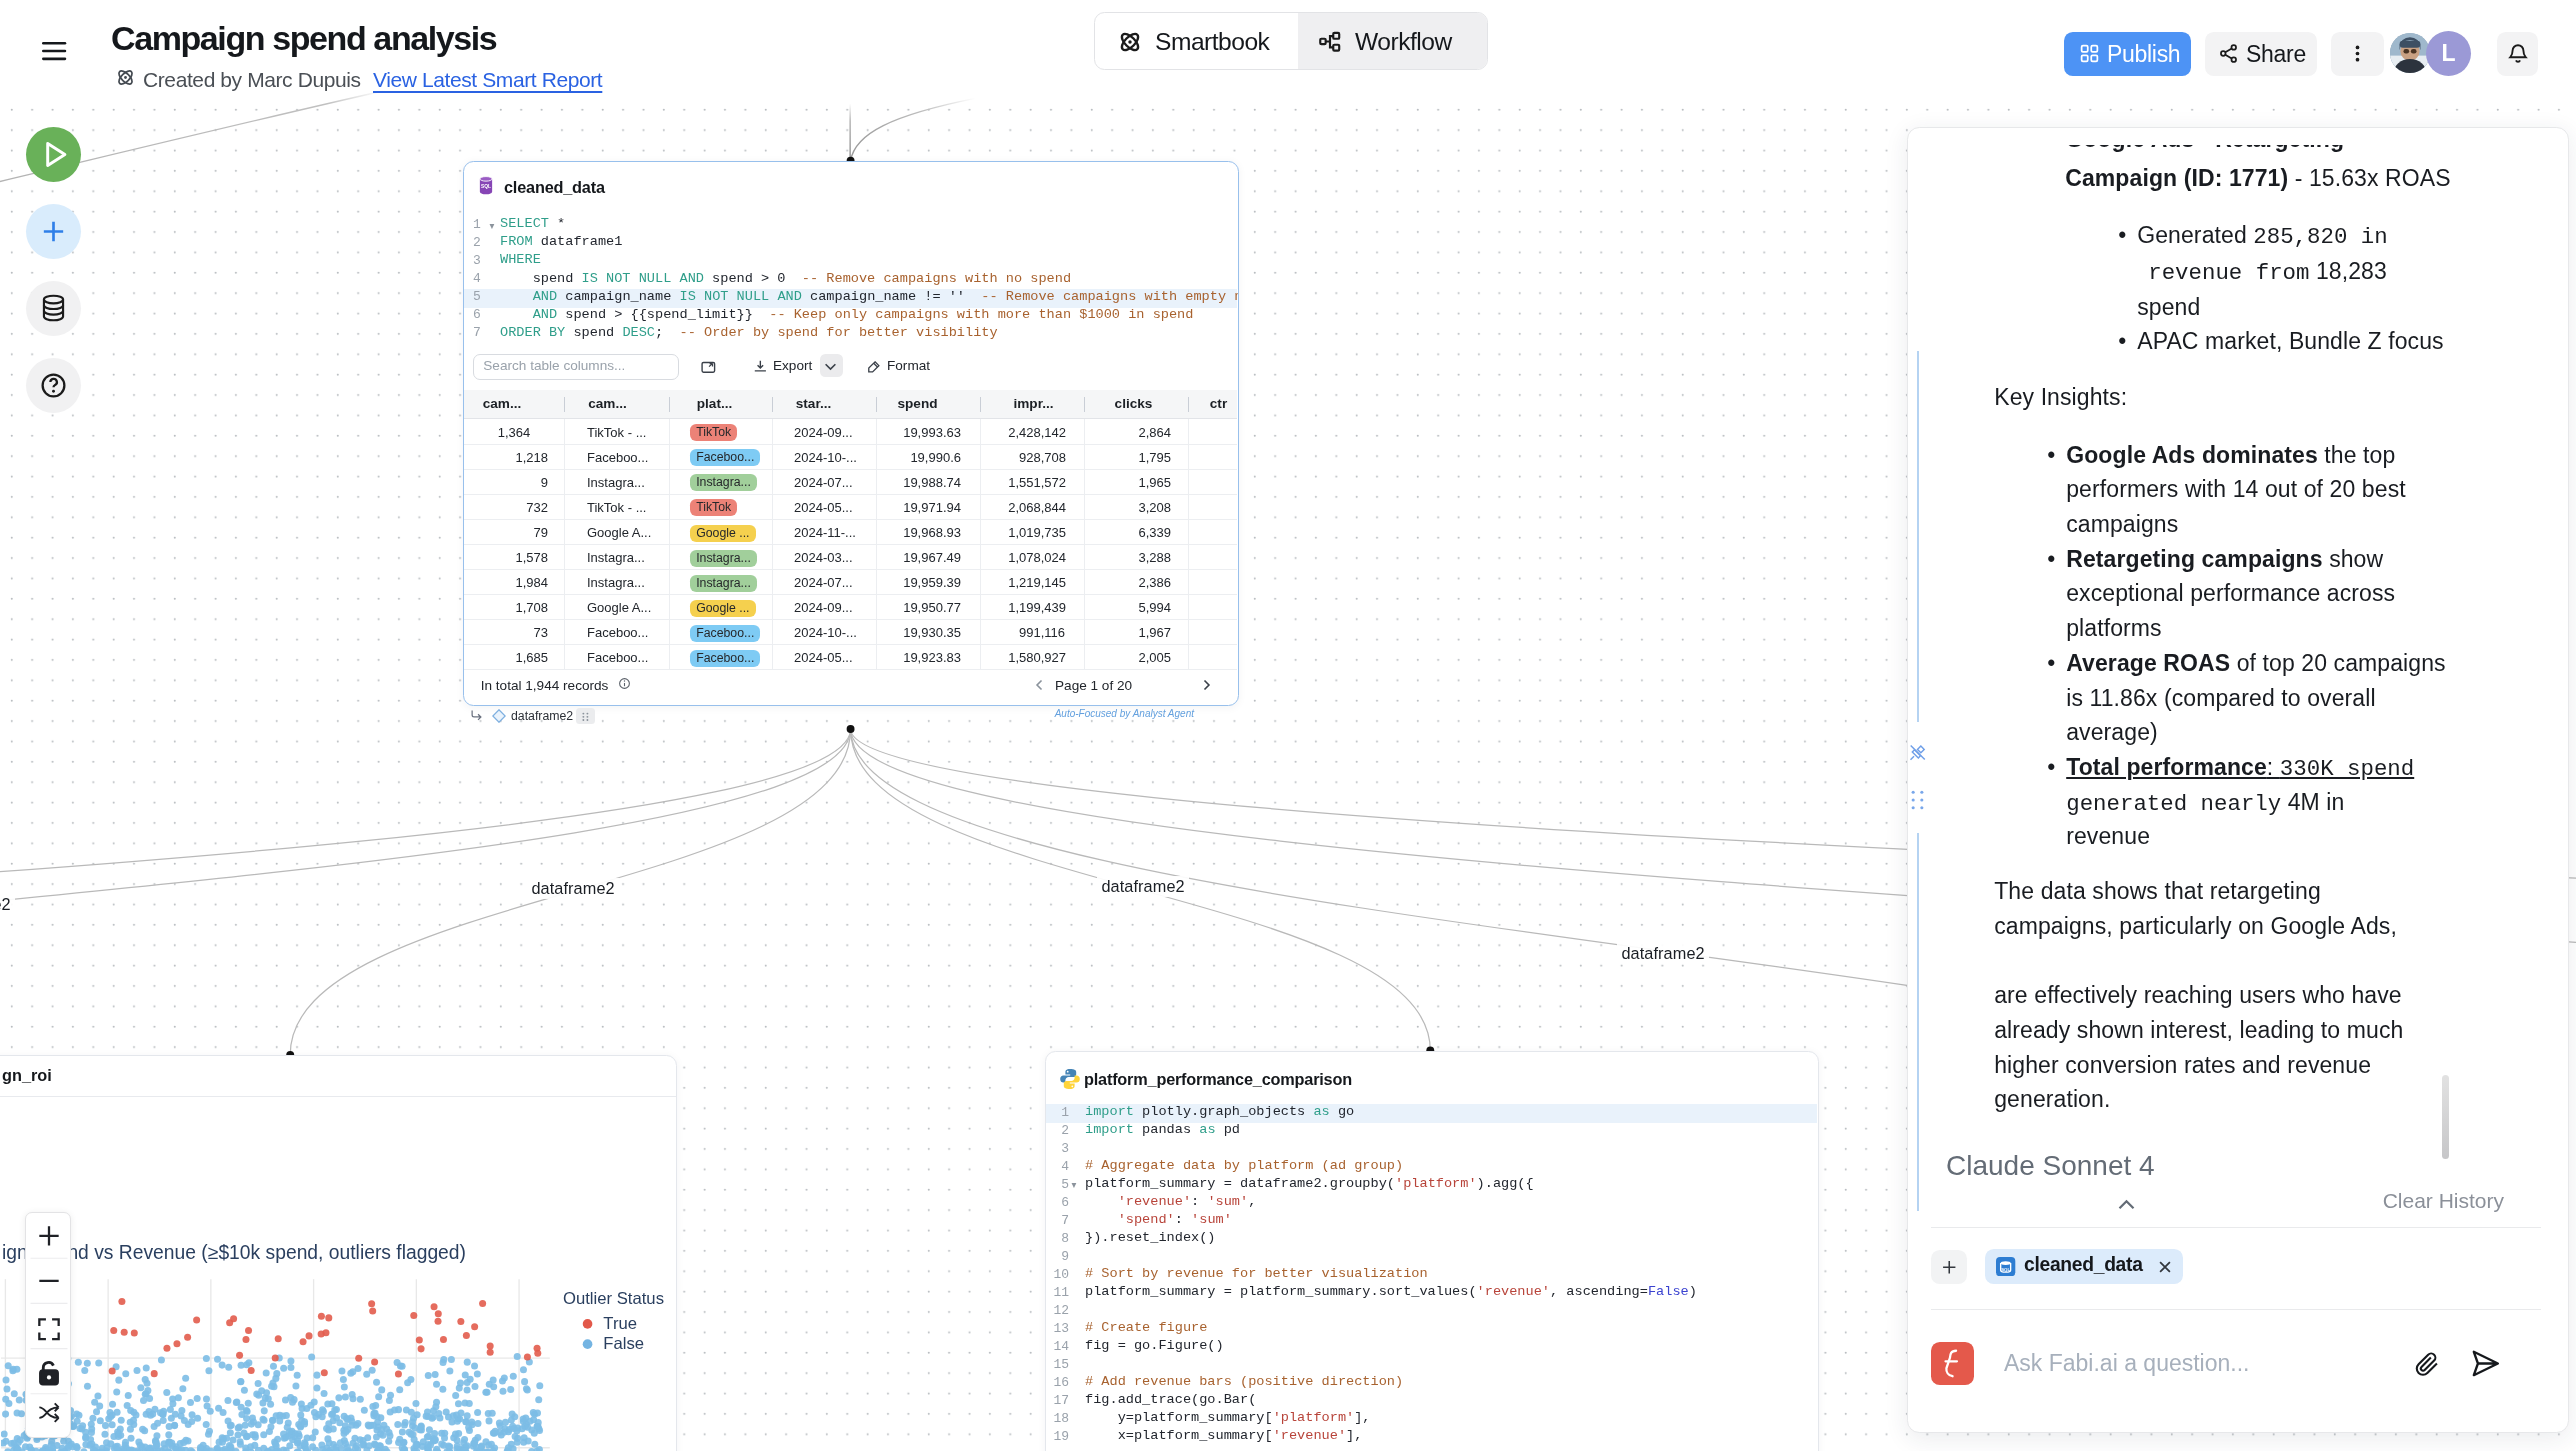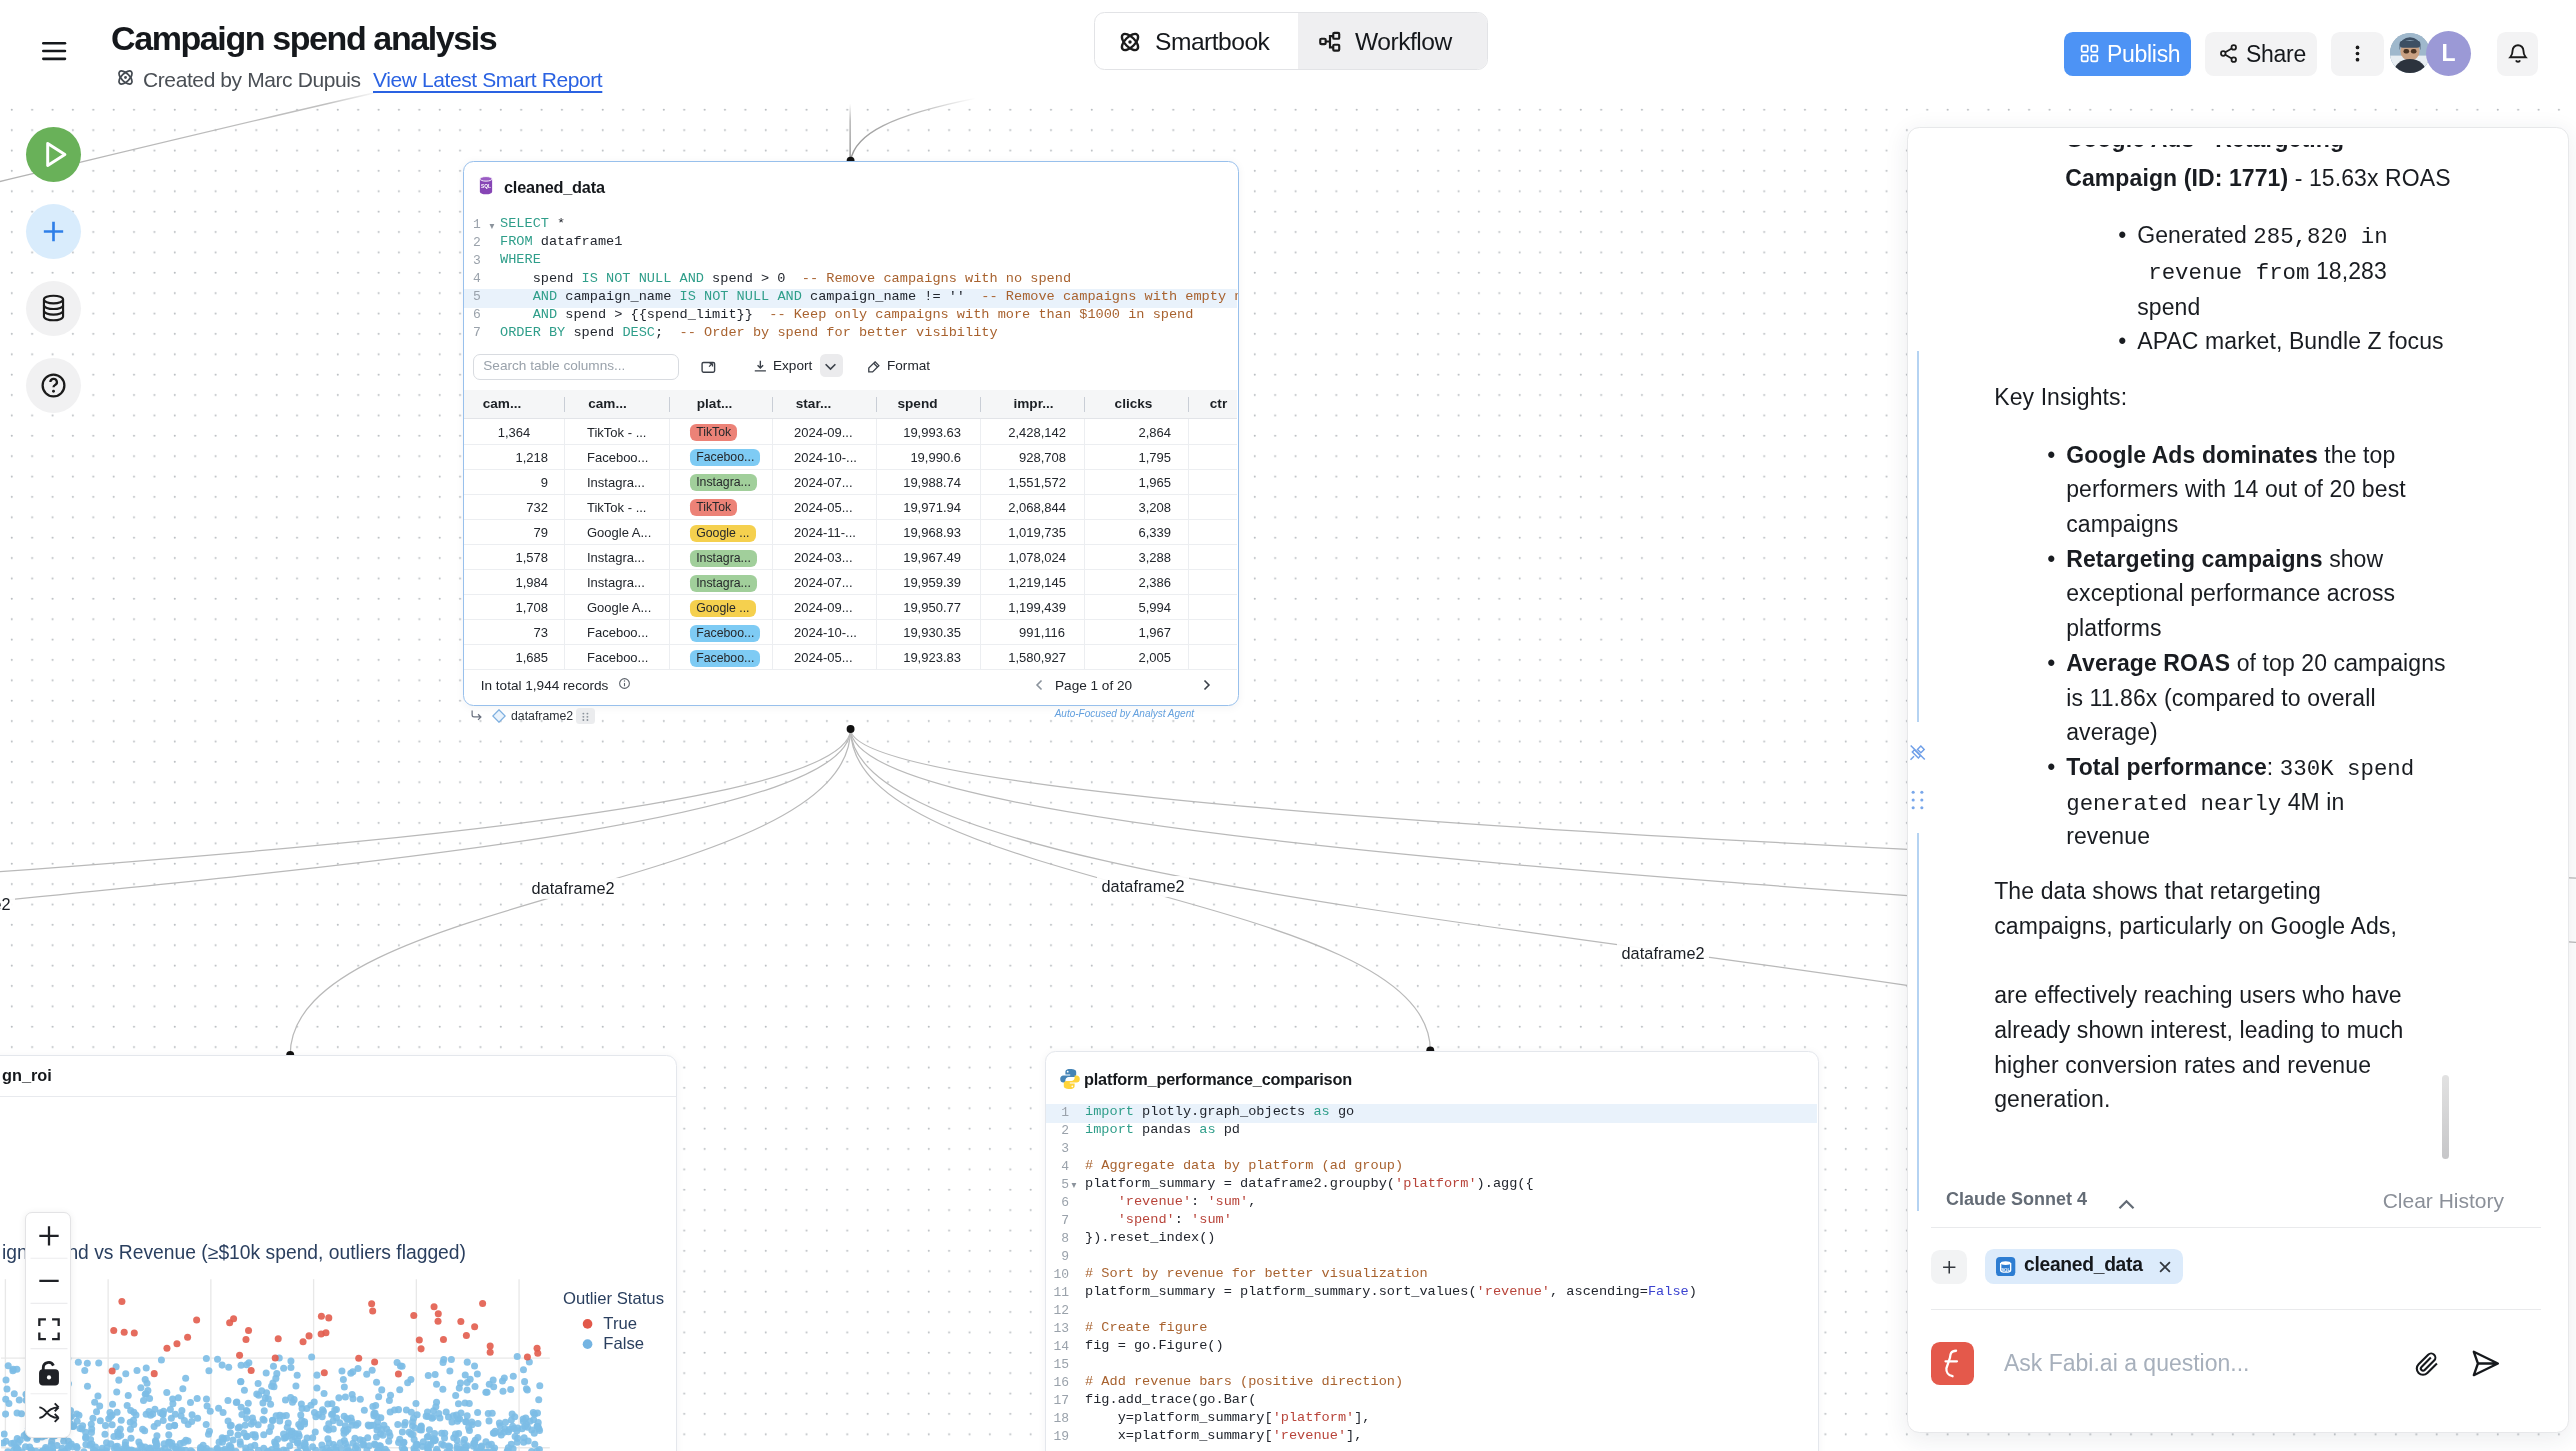--- a/index.html
+++ b/index.html
@@ -1330,21 +1330,21 @@
 <div class="abs " style="left:160px;top:380px;height:35px;line-height:35px;font-size:23px;color:#191c21;letter-spacing:0.1px;">campaigns</div>
 <div class="abs" style="left:141px;top:415px;height:35px;line-height:35px;font-size:23px;color:#191c21;letter-spacing:0.1px">•</div>
 <div class="abs " style="left:160px;top:415px;height:35px;line-height:35px;font-size:23px;color:#191c21;letter-spacing:0.1px;"><b>Retargeting campaigns</b> show</div>
 <div class="abs " style="left:160px;top:449px;height:35px;line-height:35px;font-size:23px;color:#191c21;letter-spacing:0.1px;">exceptional performance across</div>
 <div class="abs " style="left:160px;top:484px;height:35px;line-height:35px;font-size:23px;color:#191c21;letter-spacing:0.1px;">platforms</div>
 <div class="abs" style="left:141px;top:519px;height:35px;line-height:35px;font-size:23px;color:#191c21;letter-spacing:0.1px">•</div>
 <div class="abs " style="left:160px;top:519px;height:35px;line-height:35px;font-size:23px;color:#191c21;letter-spacing:0.1px;"><b>Average ROAS</b> of top 20 campaigns</div>
 <div class="abs " style="left:160px;top:554px;height:35px;line-height:35px;font-size:23px;color:#191c21;letter-spacing:0.1px;">is 11.86x (compared to overall</div>
 <div class="abs " style="left:160px;top:588px;height:35px;line-height:35px;font-size:23px;color:#191c21;letter-spacing:0.1px;">average)</div>
 <div class="abs" style="left:141px;top:623px;height:35px;line-height:35px;font-size:23px;color:#191c21;letter-spacing:0.1px">•</div>
-<div class="abs " style="left:160px;top:623px;height:35px;line-height:35px;font-size:23px;color:#191c21;letter-spacing:0.1px;"><b>Total performance</b>: <span style="font-family:&quot;Liberation Mono&quot;,monospace;font-size:22.4px;letter-spacing:0;">330K spend</span></div>
+<div class="abs " style="left:160px;top:623px;height:35px;line-height:35px;font-size:23px;color:#191c21;letter-spacing:0.1px;text-decoration:underline;"><b>Total performance</b>: <span style="font-family:&quot;Liberation Mono&quot;,monospace;font-size:22.4px;letter-spacing:0;">330K spend</span></div>
 <div class="abs " style="left:160px;top:658px;height:35px;line-height:35px;font-size:23px;color:#191c21;letter-spacing:0.1px;"><span style="font-family:&quot;Liberation Mono&quot;,monospace;font-size:22.4px;letter-spacing:0;">generated nearly</span> 4M in</div>
 <div class="abs " style="left:160px;top:692px;height:35px;line-height:35px;font-size:23px;color:#191c21;letter-spacing:0.1px;">revenue</div>
 <div class="abs " style="left:88px;top:747px;height:35px;line-height:35px;font-size:23px;color:#191c21;letter-spacing:0.1px;">The data shows that retargeting</div>
 <div class="abs " style="left:88px;top:782px;height:35px;line-height:35px;font-size:23px;color:#191c21;letter-spacing:0.1px;">campaigns, particularly on Google Ads,</div>
 <div class="abs " style="left:88px;top:851px;height:35px;line-height:35px;font-size:23px;color:#191c21;letter-spacing:0.1px;">are effectively reaching users who have</div>
 <div class="abs " style="left:88px;top:886px;height:35px;line-height:35px;font-size:23px;color:#191c21;letter-spacing:0.1px;">already shown interest, leading to much</div>
 <div class="abs " style="left:88px;top:921px;height:35px;line-height:35px;font-size:23px;color:#191c21;letter-spacing:0.1px;">higher conversion rates and revenue</div>
 <div class="abs " style="left:88px;top:955px;height:35px;line-height:35px;font-size:23px;color:#191c21;letter-spacing:0.1px;">generation.</div>
   </div>
 </div>
@@ -1359,21 +1359,21 @@
 <svg class="abs" style="left:1911px;top:790px;z-index:12" width="13" height="20" viewBox="0 0 15 23" fill="#79a7ea">
  <circle cx="2.5" cy="2.5" r="1.8"></circle>
     <circle cx="12.5" cy="2.5" r="1.8"></circle>
  <circle cx="2.5" cy="11.5" r="1.8"></circle>
     <circle cx="12.5" cy="11.5" r="1.8"></circle>
  <circle cx="2.5" cy="20.5" r="1.8"></circle>
     <circle cx="12.5" cy="20.5" r="1.8"></circle>
 </svg>
 <div class="abs" style="left:2442px;top:1075px;width:7px;height:84px;background:linear-gradient(#e2e2e2,#c6c6c8);border-radius:3.5px;z-index:12"></div>
 
-<div class="abs" style="left:1946px;top:1189px;font-size:18px;font-weight:700;color:#646c76;z-index:12">Claude Sonnet 4</div>
+<div class="abs" style="left:1946px;top:1150px;font-size:28px;font-weight:400;color:#646c76;z-index:12">Claude Sonnet 4</div>
 <svg class="abs" style="left:2116px;top:1196px;z-index:12" width="21" height="17.6" viewBox="0 0 24 20">
     <path d="M4 14 L12 6 L20 14" fill="none" stroke="#646c76" stroke-width="2.6"></path>
   </svg>
 <div class="abs" style="left:2337px;top:1189px;width:167px;text-align:right;font-size:21px;color:#8b9099;z-index:12">Clear History</div>
 <div class="hr" style="left:1931px;top:1227px;width:610px;z-index:12;background:#e9eaec"></div>
 <div class="abs" style="left:1931px;top:1250px;width:36px;height:34px;background:#f2f3f4;border-radius:8.8px;z-index:12">
   <svg class="abs" style="left:8.8px;top:8px" width="18.5" height="18.5" viewBox="0 0 24 24">
       <path d="M12 4 V20 M4 12 H20" stroke="#33373d" stroke-width="2"></path>
     </svg>
 </div>

